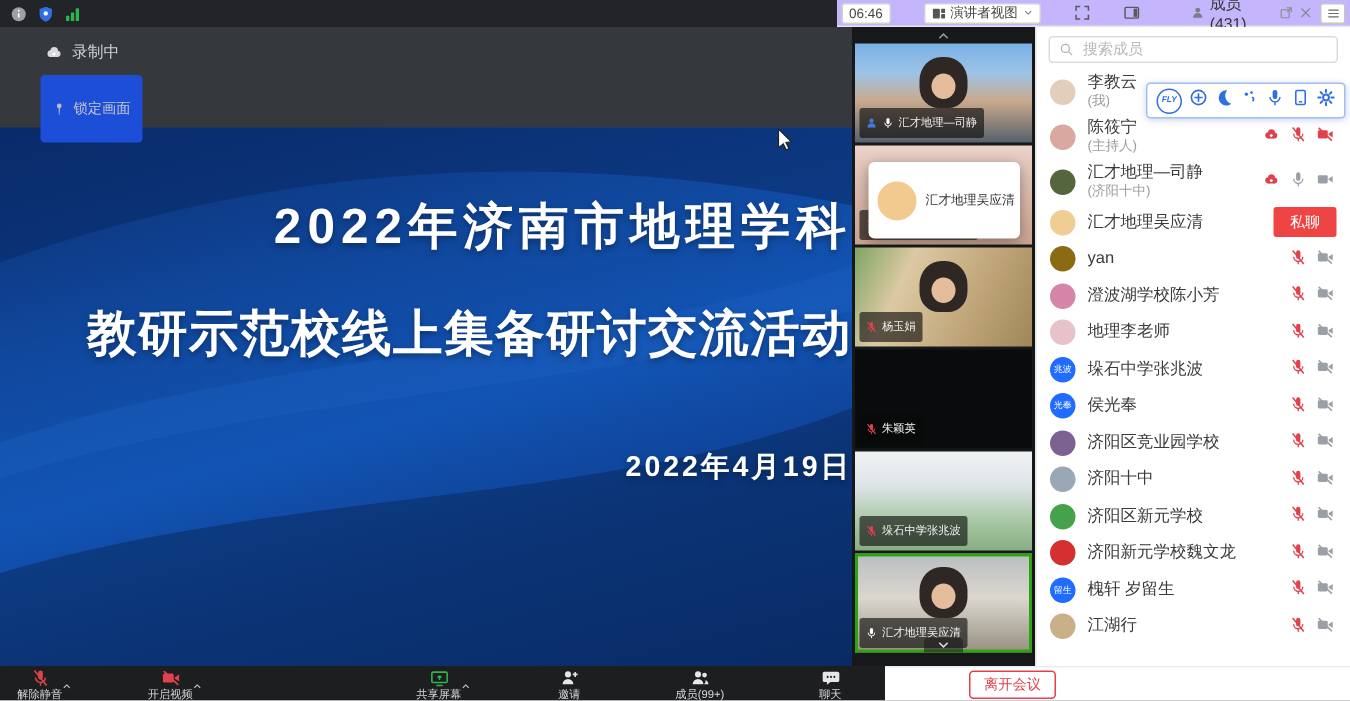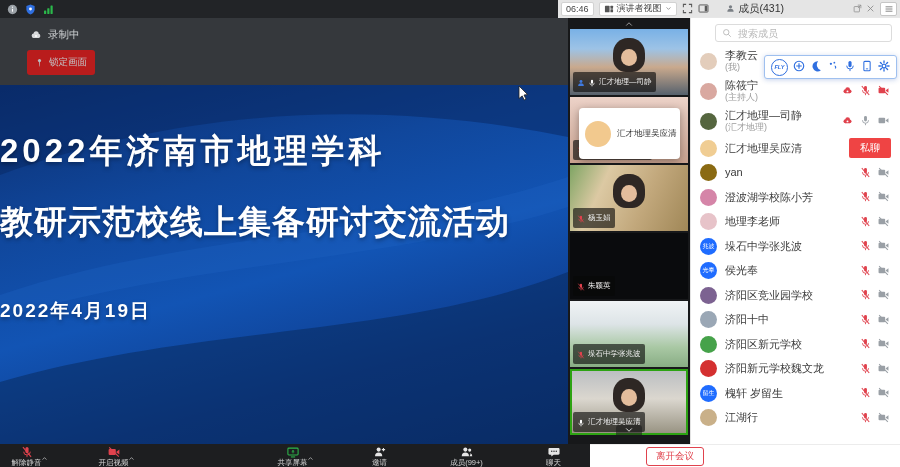--- a/index.html
+++ b/index.html
@@ -2,34 +2,34 @@
 <html><head>
 <meta charset="utf-8">
 <style>
   html,body{margin:0;padding:0;background:#ddd;}
   *{box-sizing:border-box;font-family:"Liberation Sans",sans-serif;}
   .app{position:relative;width:900px;height:467px;background:#fff;overflow:hidden;}
 
   
   .titlebar{position:absolute;left:0;top:0;width:900px;height:18px;display:flex;}
   .tb-dark{width:558px;background:#222427;display:flex;align-items:center;gap:7px;padding-left:7px;}
-  .tb-light{flex:1;background:#e5e5e5;border-bottom:1px solid #e7e7e7;display:flex;align-items:center;gap:5px;padding:0 3px;position:relative;}
+  .tb-light{flex:1;background:#c4b5fd;border-bottom:1px solid #e7e7e7;display:flex;align-items:center;gap:22px;padding:0 3px;position:relative;}
   .chip{display:flex;align-items:center;gap:3px;border:1px solid #d2d2d2;background:#fff;border-radius:2px;font-size:9px;color:#444;padding:0px 4px;height:14px;white-space:nowrap;}
   .panel-head{display:flex;align-items:center;gap:4px;margin-left:12px;font-size:10.5px;color:#333;flex:1;}
   .ph-icons{margin-left:auto;display:flex;align-items:center;gap:4px;padding-right:22px;}
   .menu-box{position:absolute;right:3px;top:2px;width:17px;height:14px;border:1px solid #c6c6c6;border-radius:2px;background:#fff;display:flex;align-items:center;justify-content:center;}
   [data-icon]{display:inline-flex;align-items:center;line-height:0;}
 
   
   .stage{position:absolute;left:0;top:18px;width:568px;height:426px;background:#35383c;overflow:hidden;}
   .rec{position:absolute;left:30px;top:10px;display:flex;align-items:center;gap:6px;font-size:10.5px;color:#cfd2d4;z-index:3;justify-content:flex-end;}
-  .pin{position:absolute;left:27px;top:32px;display:flex;align-items:center;gap:5px;background:#b91c1c;border-radius:3px;padding:6px 8px;font-size:9.5px;color:#c3c6c9;z-index:3;}
+  .pin{position:absolute;left:27px;top:32px;display:flex;align-items:center;gap:5px;background:#1d4ed8;border-radius:3px;padding:16px 8px;font-size:9.5px;color:#c3c6c9;z-index:3;}
   .slide{position:absolute;left:0;top:67px;width:568px;height:359px;background:linear-gradient(165deg,#0b2d6e 0%,#10479c 30%,#1254b4 52%,#0e3d8f 75%,#0a2f72 100%);overflow:hidden;}
   .swoosh{position:absolute;left:0;top:0;}
-  .s-text{position:relative;text-align:left;color:#fff;font-weight:bold;text-shadow:0 2px 4px rgba(0,0,0,.35);}
+  .s-text{position:relative;text-align:right;color:#fff;font-weight:bold;text-shadow:0 2px 4px rgba(0,0,0,.35);}
   .t1{font-size:33px;letter-spacing:4px;padding-top:44px;}
   .t2{font-size:33px;letter-spacing:1px;margin-top:26px;white-space:nowrap;}
   .dt{font-size:19px;letter-spacing:2px;margin-top:53px;}
   .cursor{position:absolute;left:518px;top:68px;z-index:6;}
 
   
   .strip{position:absolute;left:568px;top:18px;width:122px;height:426px;background:#17181a;display:flex;flex-direction:column;align-items:center;}
   .collapse{height:11px;display:flex;align-items:center;justify-content:center;width:100%;}
   .thumbs{display:flex;flex-direction:column;gap:2px;}
   .thumb{position:relative;width:118px;height:66px;overflow:hidden;background:#000;}
@@ -38,21 +38,21 @@
   .head::after{content:"";position:absolute;left:8px;top:11px;width:16px;height:17px;border-radius:50%;background:#e4bd9c;}
   .vlabel{position:absolute;left:3px;bottom:3px;display:flex;align-items:center;gap:3px;background:rgba(8,8,8,.62);border-radius:2px;padding:1px 4px;max-width:110px;}
   .vlabel b{font-weight:normal;font-size:7.5px;color:#f0f0f0;white-space:nowrap;overflow:hidden;}
   .vtip{position:absolute;left:9px;top:11px;width:101px;height:51px;background:#fff;border-radius:4px;box-shadow:0 2px 9px rgba(0,0,0,.35);display:flex;align-items:center;gap:6px;padding:0 6px;z-index:2;}
   .vtip b{font-size:8.5px;color:#333;font-weight:normal;white-space:nowrap;}
   .tip-av{width:26px;height:26px;border-radius:50%;flex:none;}
   .vexpand{position:absolute;left:50%;transform:translateX(-50%);bottom:0;background:rgba(25,25,25,.55);border-radius:3px 3px 0 0;padding:0 8px;line-height:9px;}
 
   
   .panel{position:absolute;left:690px;top:18px;width:210px;height:426px;background:#fff;border-left:1px solid #e3e3e3;overflow:hidden;}
-  .search-wrap{padding:6px 8px 4px 24px;}
+  .search-wrap{padding:6px 8px 4px 8px;}
   .search-box{display:flex;align-items:center;gap:4px;border:1px solid #dcdcdc;border-radius:3px;background:#fff;height:18px;padding:0 6px;}
   .search-box input{border:none;outline:none;flex:1;font-size:10px;color:#333;background:transparent;}
   .search-box input::placeholder{color:#b8b8b8;}
   .mlist{position:relative;}
   .mrow{display:flex;align-items:center;height:24.5px;padding:0 9px;}
   .mrow.two{height:30px;}
   .avatar{width:17px;height:17px;border-radius:50%;margin-right:8px;flex:none;display:flex;align-items:center;justify-content:center;overflow:hidden;}
   .avatar i{font-style:normal;font-size:6px;color:#fff;letter-spacing:0;}
   .mname{font-size:11px;color:#3a3a3a;display:flex;flex-direction:column;line-height:1.2;white-space:nowrap;overflow:hidden;}
   .mname em{font-style:normal;font-size:9px;color:#9c9c9c;}
@@ -332,21 +332,21 @@
                 <rect x="0.8" y="4" width="9.6" height="8" rx="1.4"></rect>
                 <path d="M11.2 7.5 15.2 4.8v6.4l-4-2.7z"></path>
                 <path d="M1.6 1.8 14.4 14.2" stroke="#e0424d" stroke-width="1.5"></path>
               </svg></span>
           </span>
         </div>
         <div class="mrow two">
           <span class="avatar" style="background:#55663f"></span>
           <span class="mname">
             <span>汇才地理—司静</span>
-            <em>(汇才地理)</em>
+            <em>(济阳十中)</em>
           </span>
           <span class="ricons">
             <span><svg width="11" height="11" viewBox="0 0 16 16" fill="#e0424d" xmlns="http://www.w3.org/2000/svg">
                 <circle cx="5.2" cy="9" r="3"></circle>
                 <circle cx="8.2" cy="6.5" r="3.4"></circle>
                 <circle cx="11" cy="9.2" r="2.8"></circle>
                 <rect x="4" y="9" width="8" height="3" rx="1.5"></rect>
                 <circle cx="8" cy="9.3" r="1.4" fill="#fff"></circle>
               </svg></span>
             <span><svg width="11" height="11" viewBox="0 0 16 16" fill="#9aa0a6" xmlns="http://www.w3.org/2000/svg">

